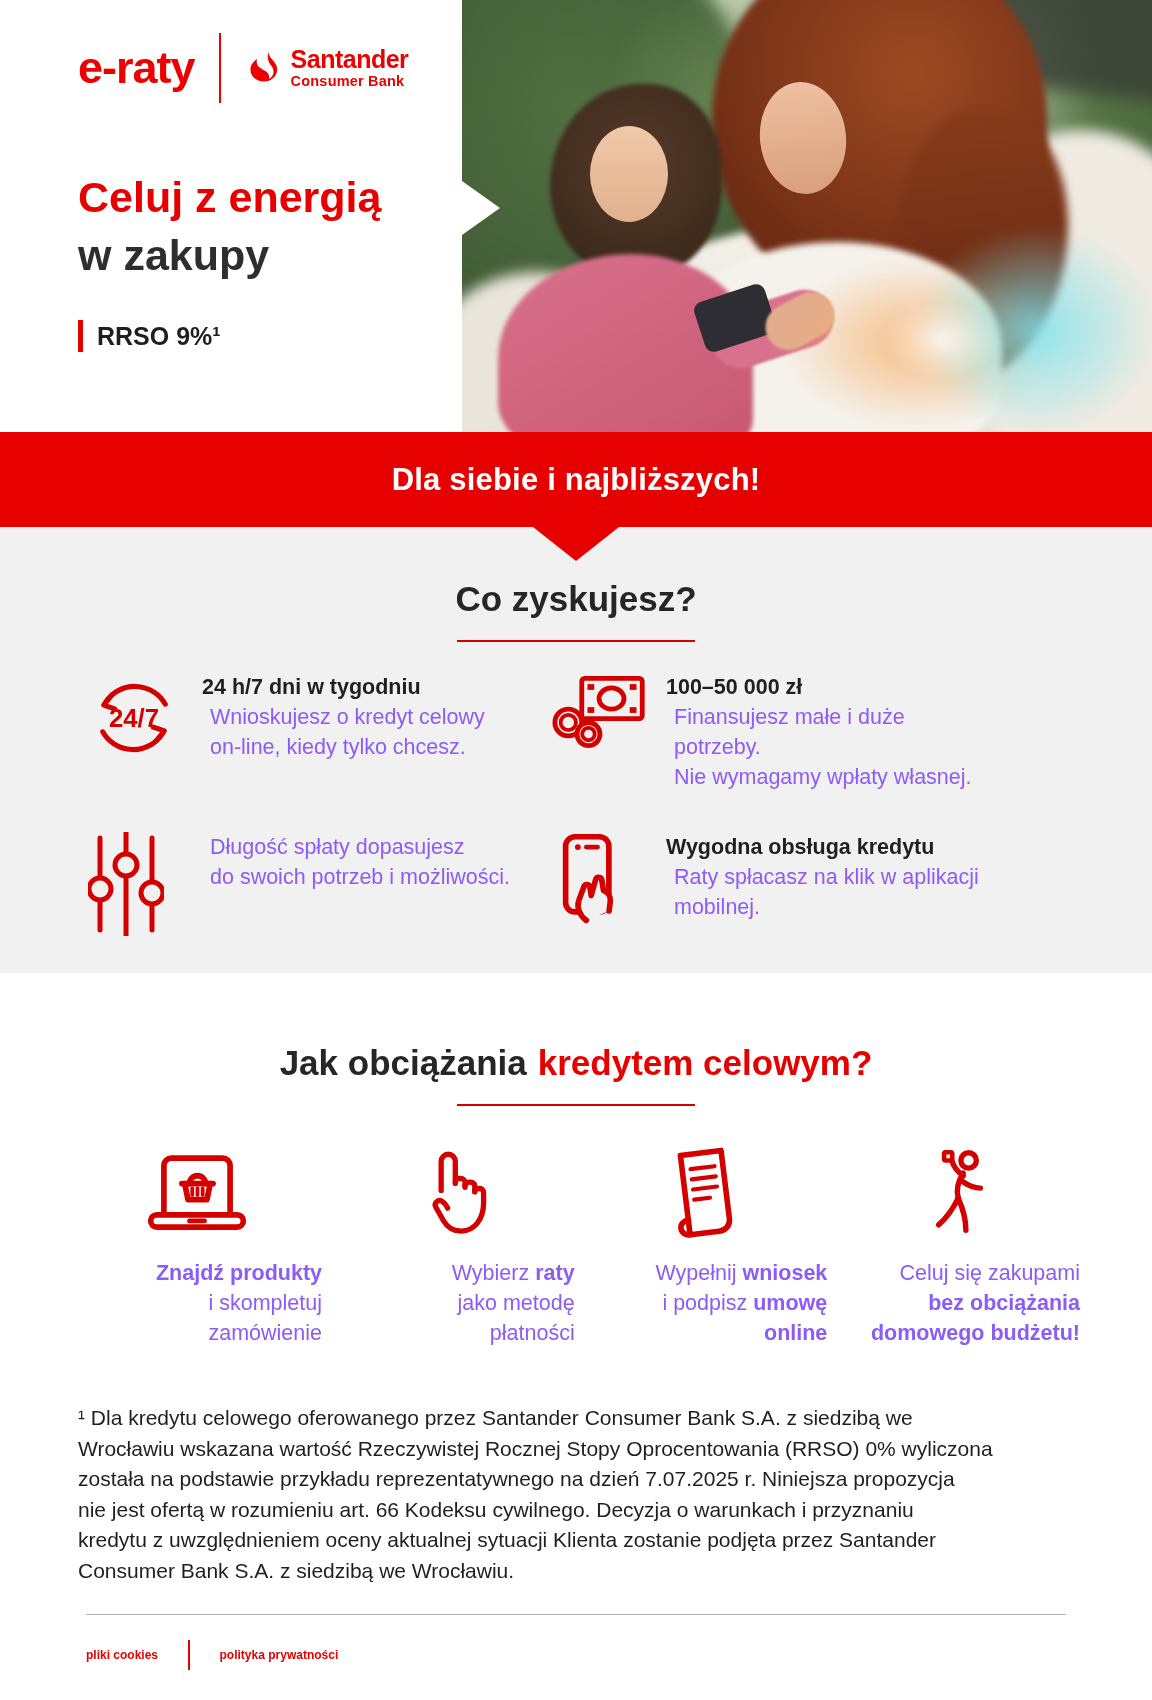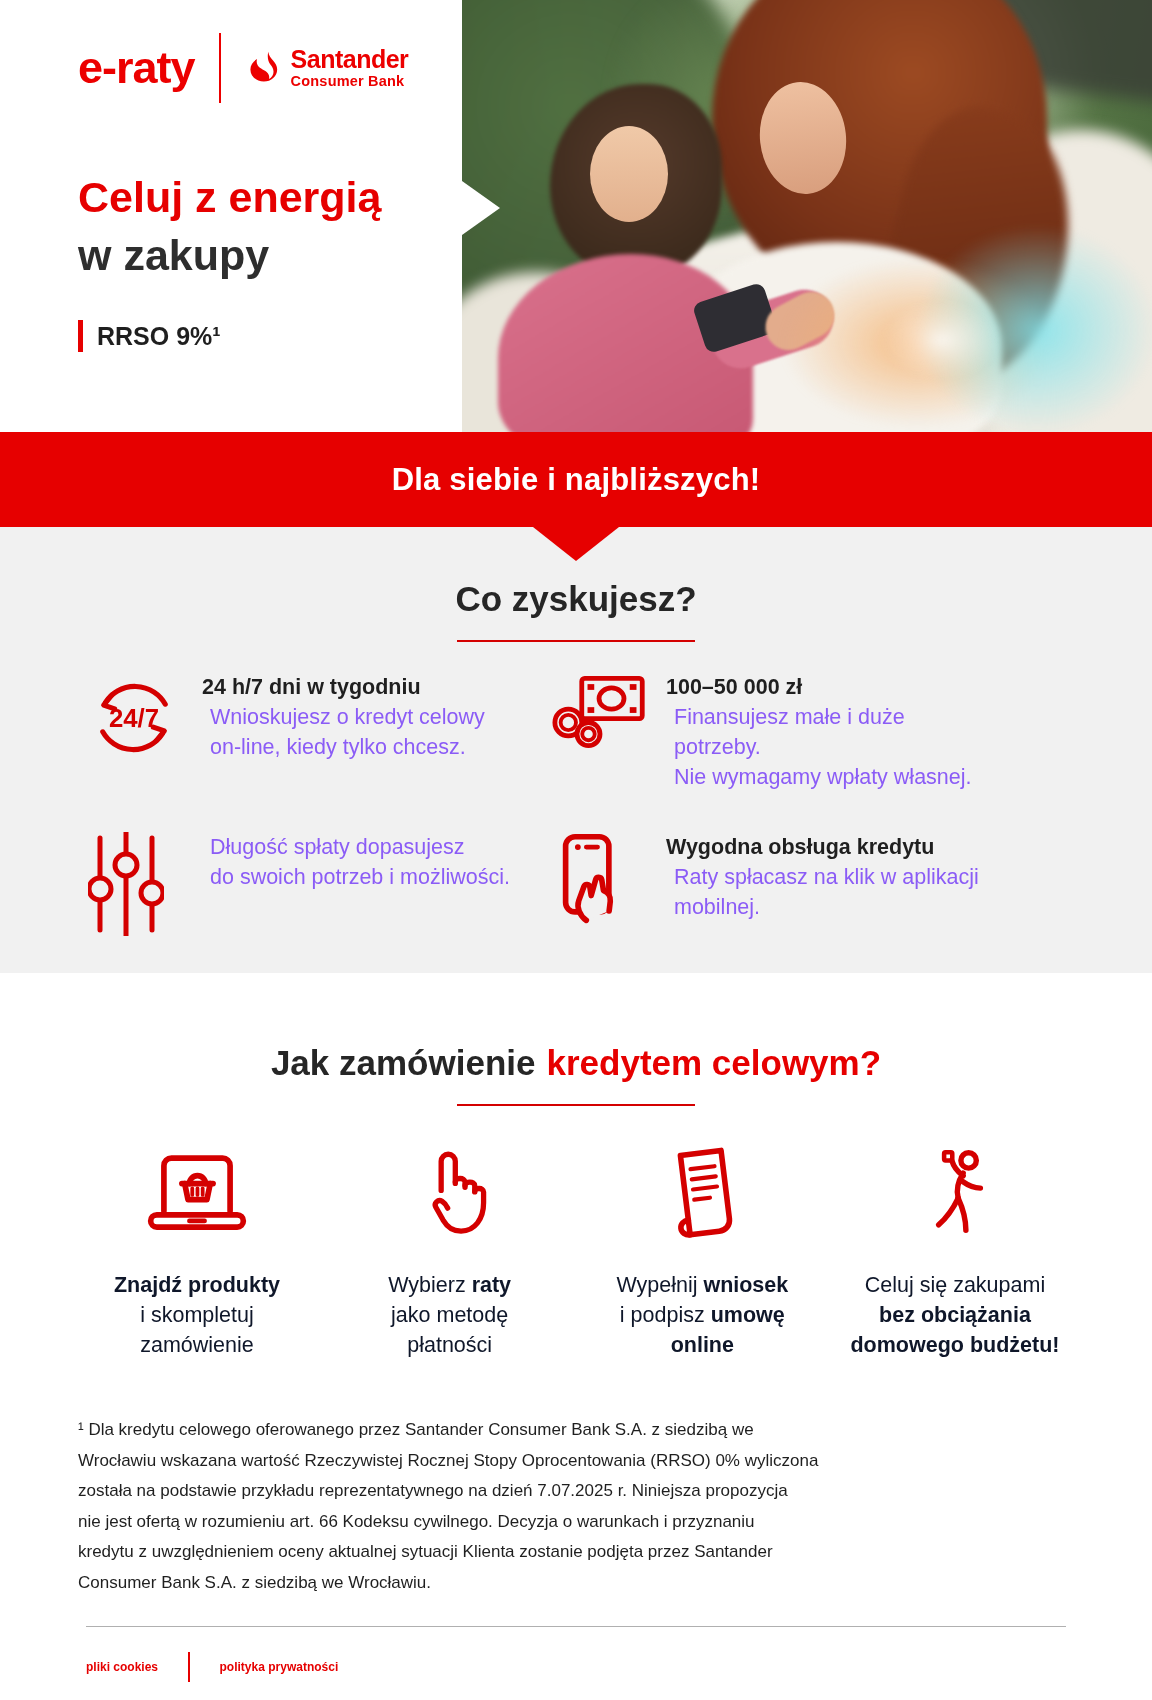--- a/index.html
+++ b/index.html
@@ -83,25 +83,25 @@
   .benefit-text{font-size:21.5px;color:#8b5cf6;line-height:30px;white-space:pre-line;margin-left:8px;}
 
   
   .steps{background:#fff;padding-top:70px;}
   .steps-heading{text-align:center;font-size:35px;font-weight:700;}
   .steps-heading .dark{color:#262626;margin-right:11px;}
   .steps-heading .red{color:#e60000;}
   .steps-row{margin-top:36px;display:flex;justify-content:space-between;padding:0 72px;}
   .step{width:250px;text-align:center;}
   .step .icon-box{height:104px;display:flex;align-items:center;justify-content:center;}
-  .step-label{margin-top:24px;font-size:21.5px;line-height:30px;color:#0f172a;}
+  .step-label{margin-top:12px;font-size:21.5px;line-height:30px;color:#8b5cf6;text-align:right;}
   .step-label .b{font-weight:700;}
 
   
-  .footnote{margin:55px 70px 0 78px;font-size:17px;line-height:30.5px;color:#1f1f1f;white-space:pre-line;}
+  .footnote{margin:55px 70px 0 78px;font-size:21px;line-height:30.5px;color:#1f1f1f;white-space:pre-line;}
   .footer-divider{margin:28px 86px 0 86px;height:0;border-top:1.5px solid #b0b0b0;}
   .footer-links{margin:25px 86px 0 86px;display:flex;align-items:center;}
   .footer-link{font-size:12px;font-weight:700;color:#e60000;text-decoration:none;cursor:pointer;}
   .flink-divider{width:1.5px;height:30px;background:#e60000;margin:0 30px;}
 
   svg{display:block;}
 </style>
 </head>
 <body>
 
@@ -246,21 +246,21 @@
           <div class="benefit-text">Raty spłacasz na klik w aplikacji
 mobilnej.</div>
         </div>
       </div>
 
     </div>
   </div>
 
   <div class="steps">
     <div class="steps-heading">
-      <span class="dark">Jak zamówienie</span><span class="red">kredytem celowym?</span>
+      <span class="dark">Jak obciążania</span><span class="red">kredytem celowym?</span>
     </div>
     <div class="underline"></div>
 
     <div class="steps-row">
 
       <div class="step">
         <div class="icon-box">
           <svg width="104" height="84" viewBox="0 0 110 88">
             <g stroke="#d40000" stroke-width="6" fill="none" stroke-linecap="round" stroke-linejoin="round">
               <path d="M20 62V14a8 8 0 0 1 8-8h54a8 8 0 0 1 8 8v48"></path>

